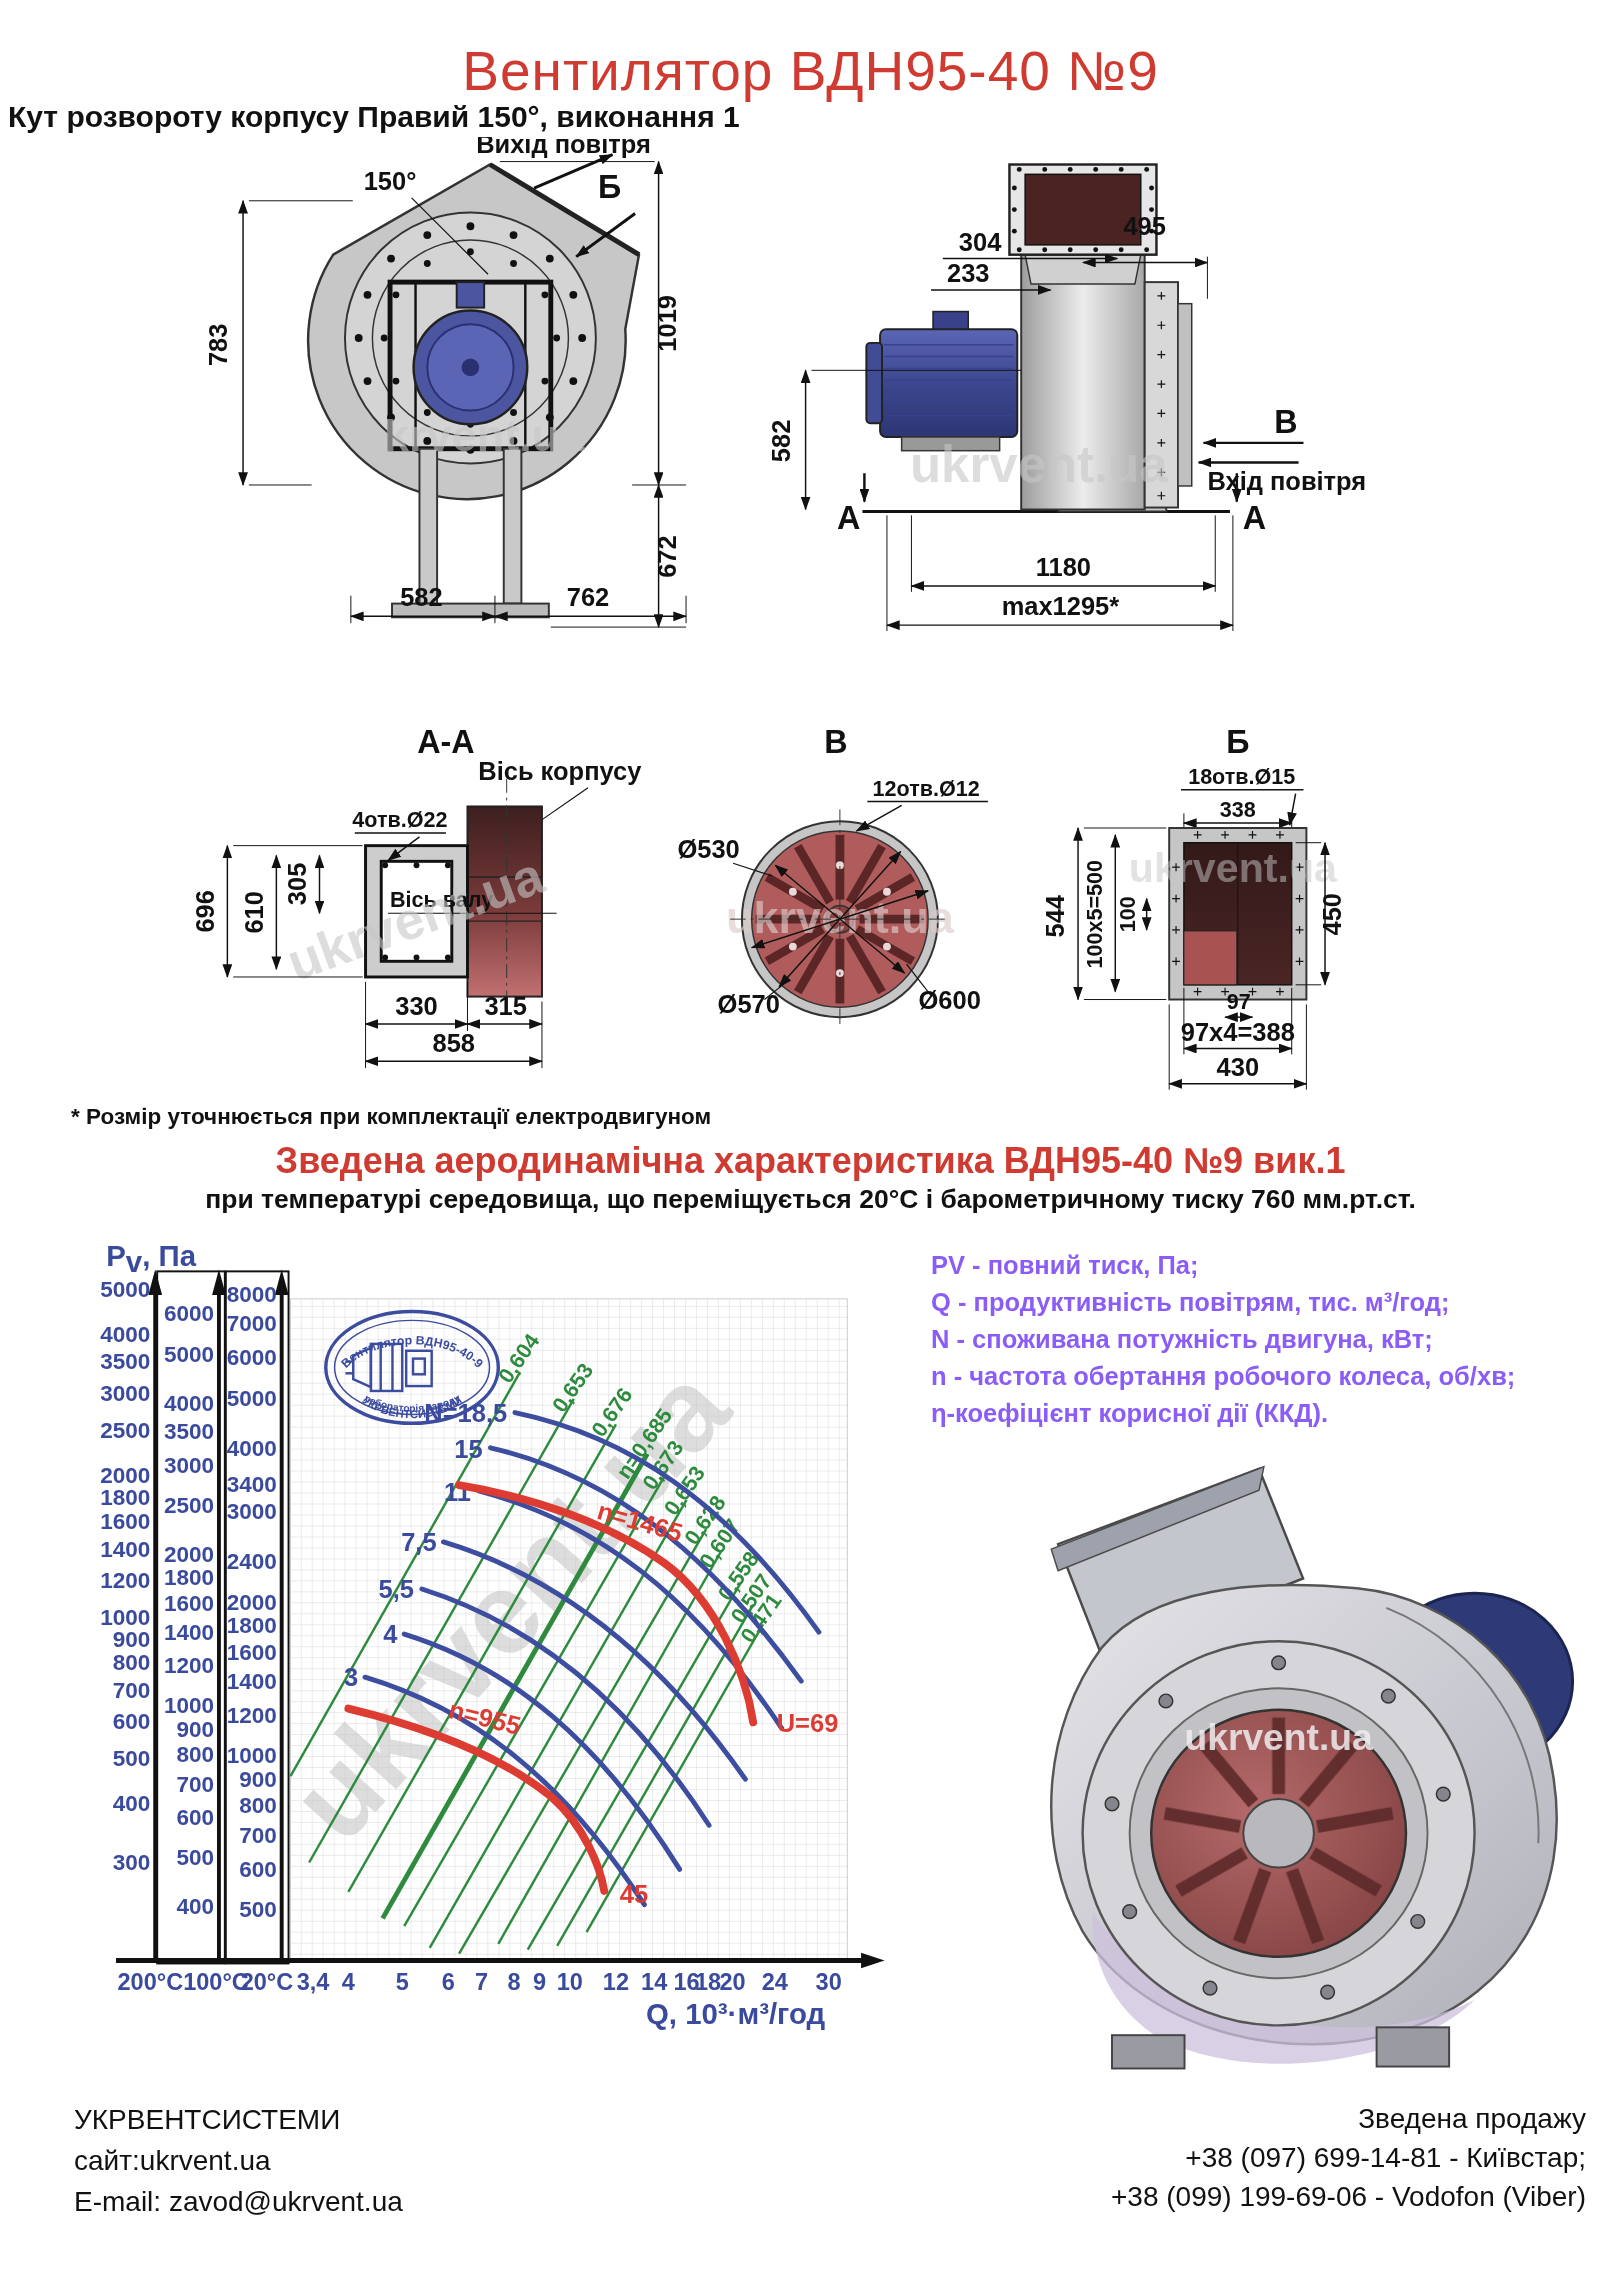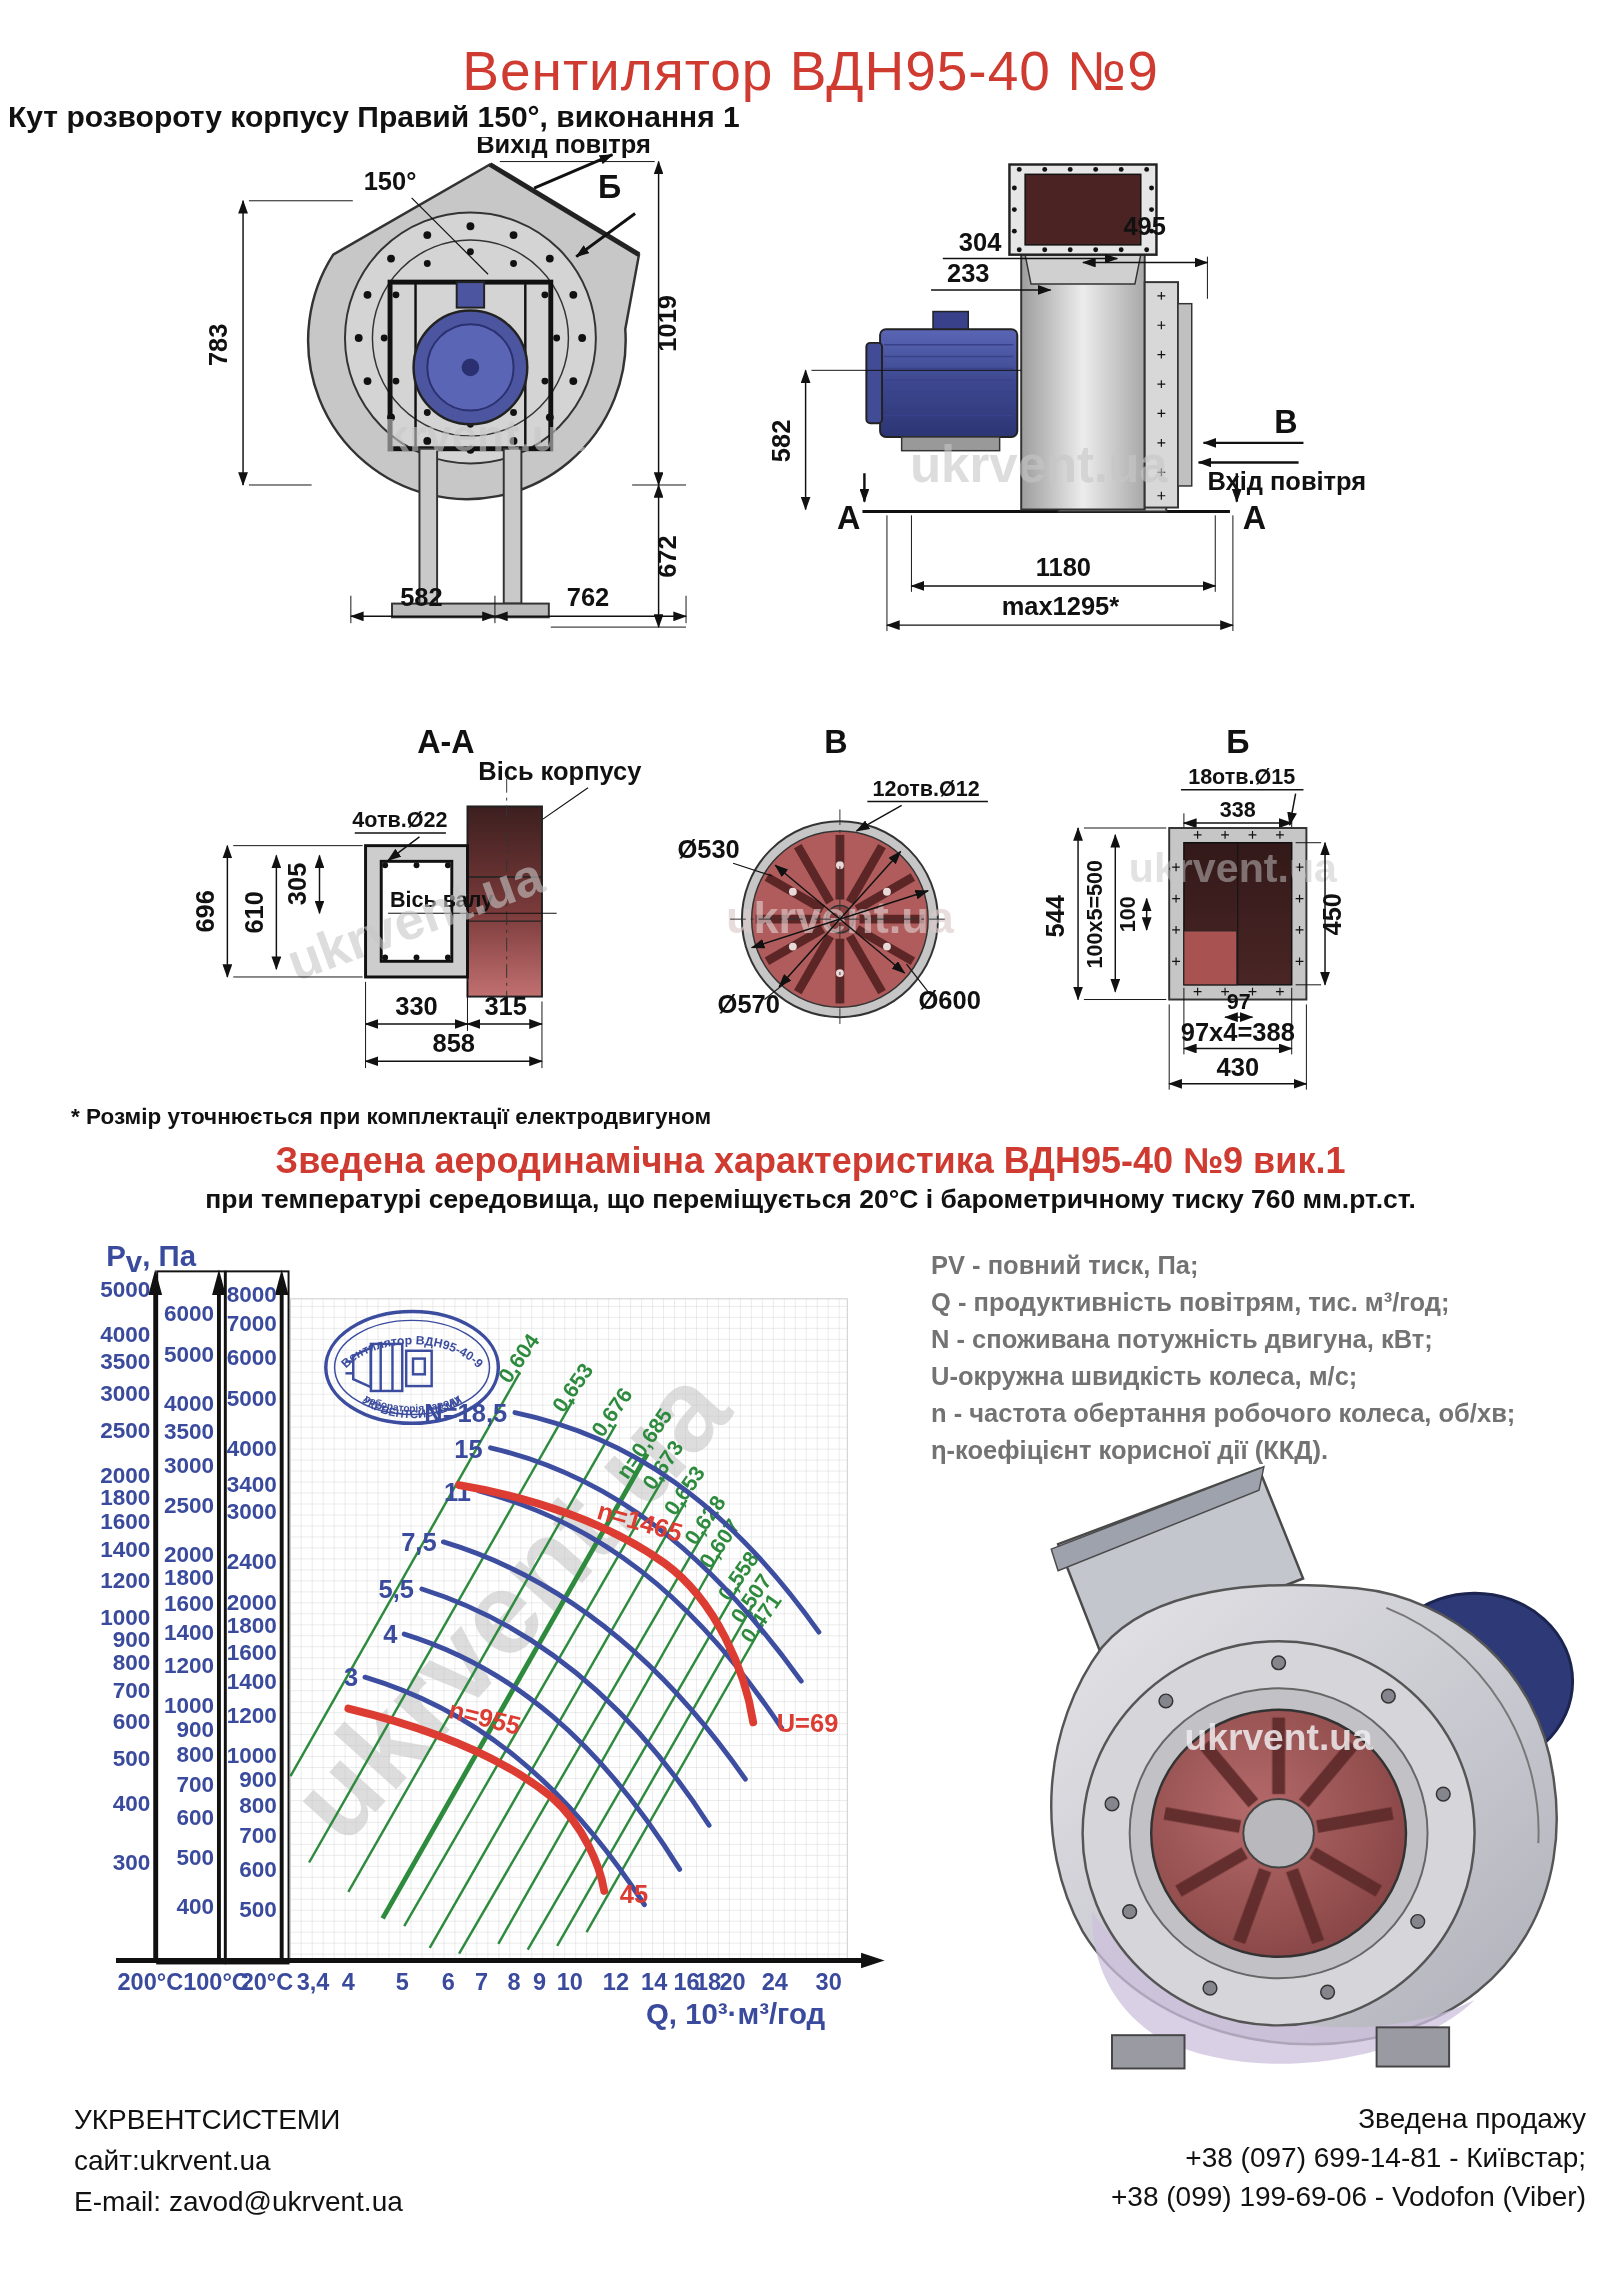--- a/index.html
+++ b/index.html
@@ -5,21 +5,21 @@
   html,body{margin:0;padding:0;background:#ffffff;}
   .page{position:relative;width:1621px;height:2281px;background:#fff;overflow:hidden;
         font-family:"Liberation Sans","DejaVu Sans",sans-serif;}
   .abs{position:absolute;}
   .doc-title{top:39px;left:0;width:100%;text-align:center;font-size:55px;font-weight:400;
              color:#cf3a31;letter-spacing:1px;}
   .doc-subtitle{top:100px;left:8px;width:100%;text-align:left;font-size:30px;font-weight:700;color:#111;}
   .note{top:1104px;left:71px;font-size:22.5px;font-weight:700;color:#111;}
   .aero-heading{top:1140px;left:0;width:100%;text-align:center;font-size:36px;font-weight:700;color:#cf3a31;}
   .aero-subheading{top:1184px;left:0;width:100%;text-align:center;font-size:26.5px;font-weight:700;color:#111;}
-  .legend{top:1247px;left:931px;width:667px;font-size:25.5px;font-weight:700;color:#737373;line-height:37px;}
+  .legend{top:1247px;left:931px;width:667px;font-size:25.5px;font-weight:700;color:#8b5cf6;line-height:37px;}
   .footer-left{top:2099px;left:74px;font-size:28px;color:#111;line-height:41px;}
   .footer-right{top:2099px;right:35px;text-align:right;font-size:28px;color:#111;line-height:39px;}
   
   text{font-family:"Liberation Sans","DejaVu Sans",sans-serif;}
   .dim{font-size:26px;font-weight:700;fill:#111;}
   .dimS{font-size:22px;font-weight:700;fill:#111;}
   .lbl{font-size:26px;font-weight:700;fill:#111;}
   .view-title{font-size:33px;font-weight:700;fill:#111;}
   .wm{fill:#c7c7c7;opacity:0.6;font-weight:700;}
   .ytick{font-size:23px;font-weight:700;fill:#3a4a9c;}
@@ -560,21 +560,20 @@
         <line x1="292" y1="124" x2="300" y2="124"></line>
           <line x1="292" y1="136" x2="300" y2="136"></line>
       </g>
     </g>
   </svg>
 
   <div class="abs legend">
     <div>PV - повний тиск, Па;</div>
     <div>Q - продуктивність повітрям, тис. м³/год;</div>
     <div>N - споживана потужність двигуна, кВт;</div>
-    <div>U-окружна швидкість колеса, м/с;</div>
     <div>n - частота обертання робочого колеса, об/хв;</div>
     <div>η-коефіцієнт корисної дії (ККД).</div>
   </div>
 
   <svg class="abs" style="left:965px;top:1451px" width="637" height="647" viewBox="0 0 650 660">
     <defs>
       <linearGradient id="grad3d" x1="0" y1="0" x2="1" y2="1">
         <stop offset="0" stop-color="#e4e4e8"></stop>
           <stop offset="0.6" stop-color="#c6c6ce"></stop>
           <stop offset="1" stop-color="#aeaeb8"></stop>

